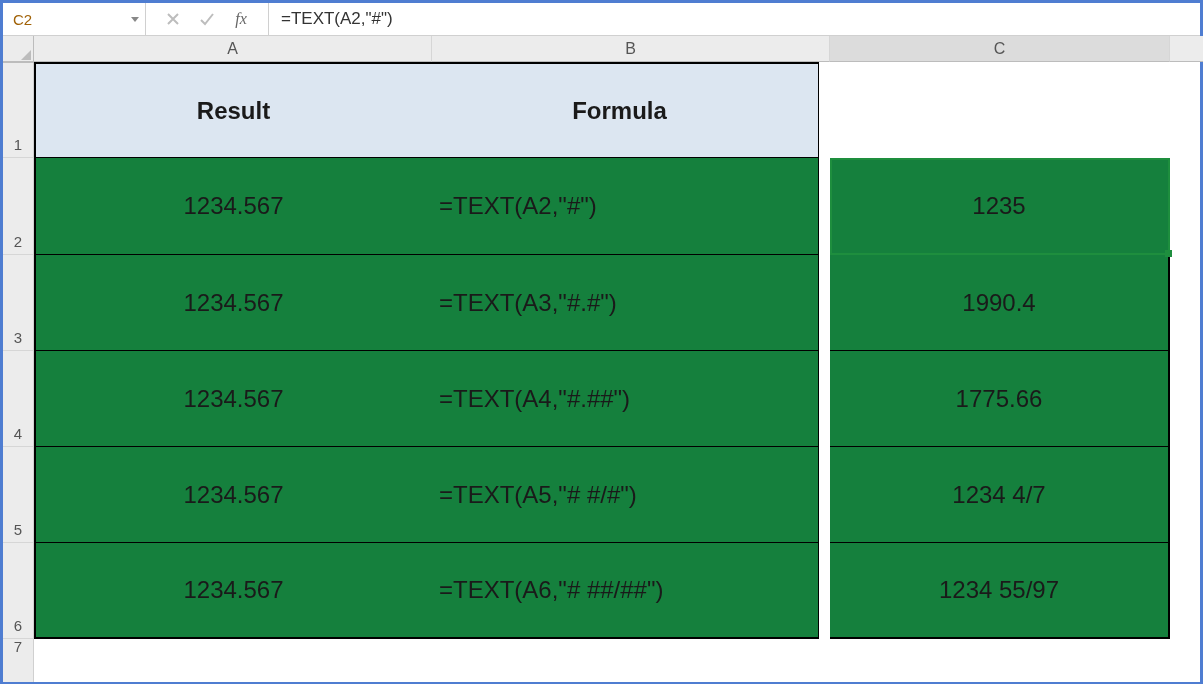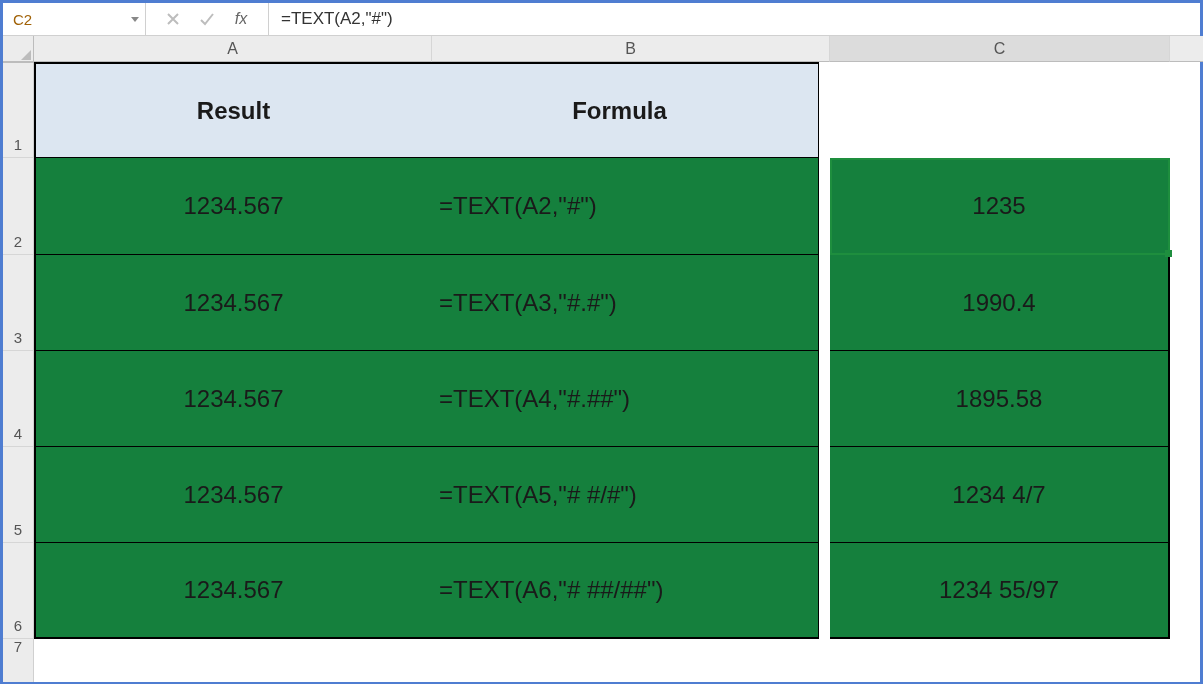--- a/index.html
+++ b/index.html
@@ -61,21 +61,21 @@
   }
   .fx-btn {
     width: 34px;
     display: flex;
     align-items: center;
     justify-content: center;
     color: #bdbdbd;
   }
   .fx-label {
     font-style: italic;
-    font-family: Liberation Sans, sans-serif;
+    font-family: Liberation Serif, serif;
     color: #666;
     font-size: 16px;
   }
   .formula-input {
     flex: 1;
     display: flex;
     align-items: center;
     padding: 0 12px;
     font-size: 17px;
     color: #333;
@@ -272,21 +272,21 @@
       <div class="cell center ca r2 tbl-border-left cell-border-right cell-border-bottom">1234.567</div>
       <div class="cell left   cb r2 cell-border-right cell-border-bottom">=TEXT(A2,"#")</div>
       <div class="cell center cc r2 tbl-border-right cell-border-bottom">1235</div>
 
       <div class="cell center ca r3 tbl-border-left cell-border-right cell-border-bottom">1234.567</div>
       <div class="cell left   cb r3 cell-border-right cell-border-bottom">=TEXT(A3,"#.#")</div>
       <div class="cell center cc r3 tbl-border-right cell-border-bottom">1990.4</div>
 
       <div class="cell center ca r4 tbl-border-left cell-border-right cell-border-bottom">1234.567</div>
       <div class="cell left   cb r4 cell-border-right cell-border-bottom">=TEXT(A4,"#.##")</div>
-      <div class="cell center cc r4 tbl-border-right cell-border-bottom">1895.58</div>
+      <div class="cell center cc r4 tbl-border-right cell-border-bottom">1775.66</div>
 
       <div class="cell center ca r5 tbl-border-left cell-border-right cell-border-bottom">1234.567</div>
       <div class="cell left   cb r5 cell-border-right cell-border-bottom">=TEXT(A5,"# #/#")</div>
       <div class="cell center cc r5 tbl-border-right cell-border-bottom">1234 4/7</div>
 
       <div class="cell center ca r6 tbl-border-left tbl-border-bottom cell-border-right">1234.567</div>
       <div class="cell left   cb r6 tbl-border-bottom cell-border-right">=TEXT(A6,"# ##/##")</div>
       <div class="cell center cc r6 tbl-border-bottom tbl-border-right">1234 55/97</div>
 
       <div class="active-cell cc r2">

